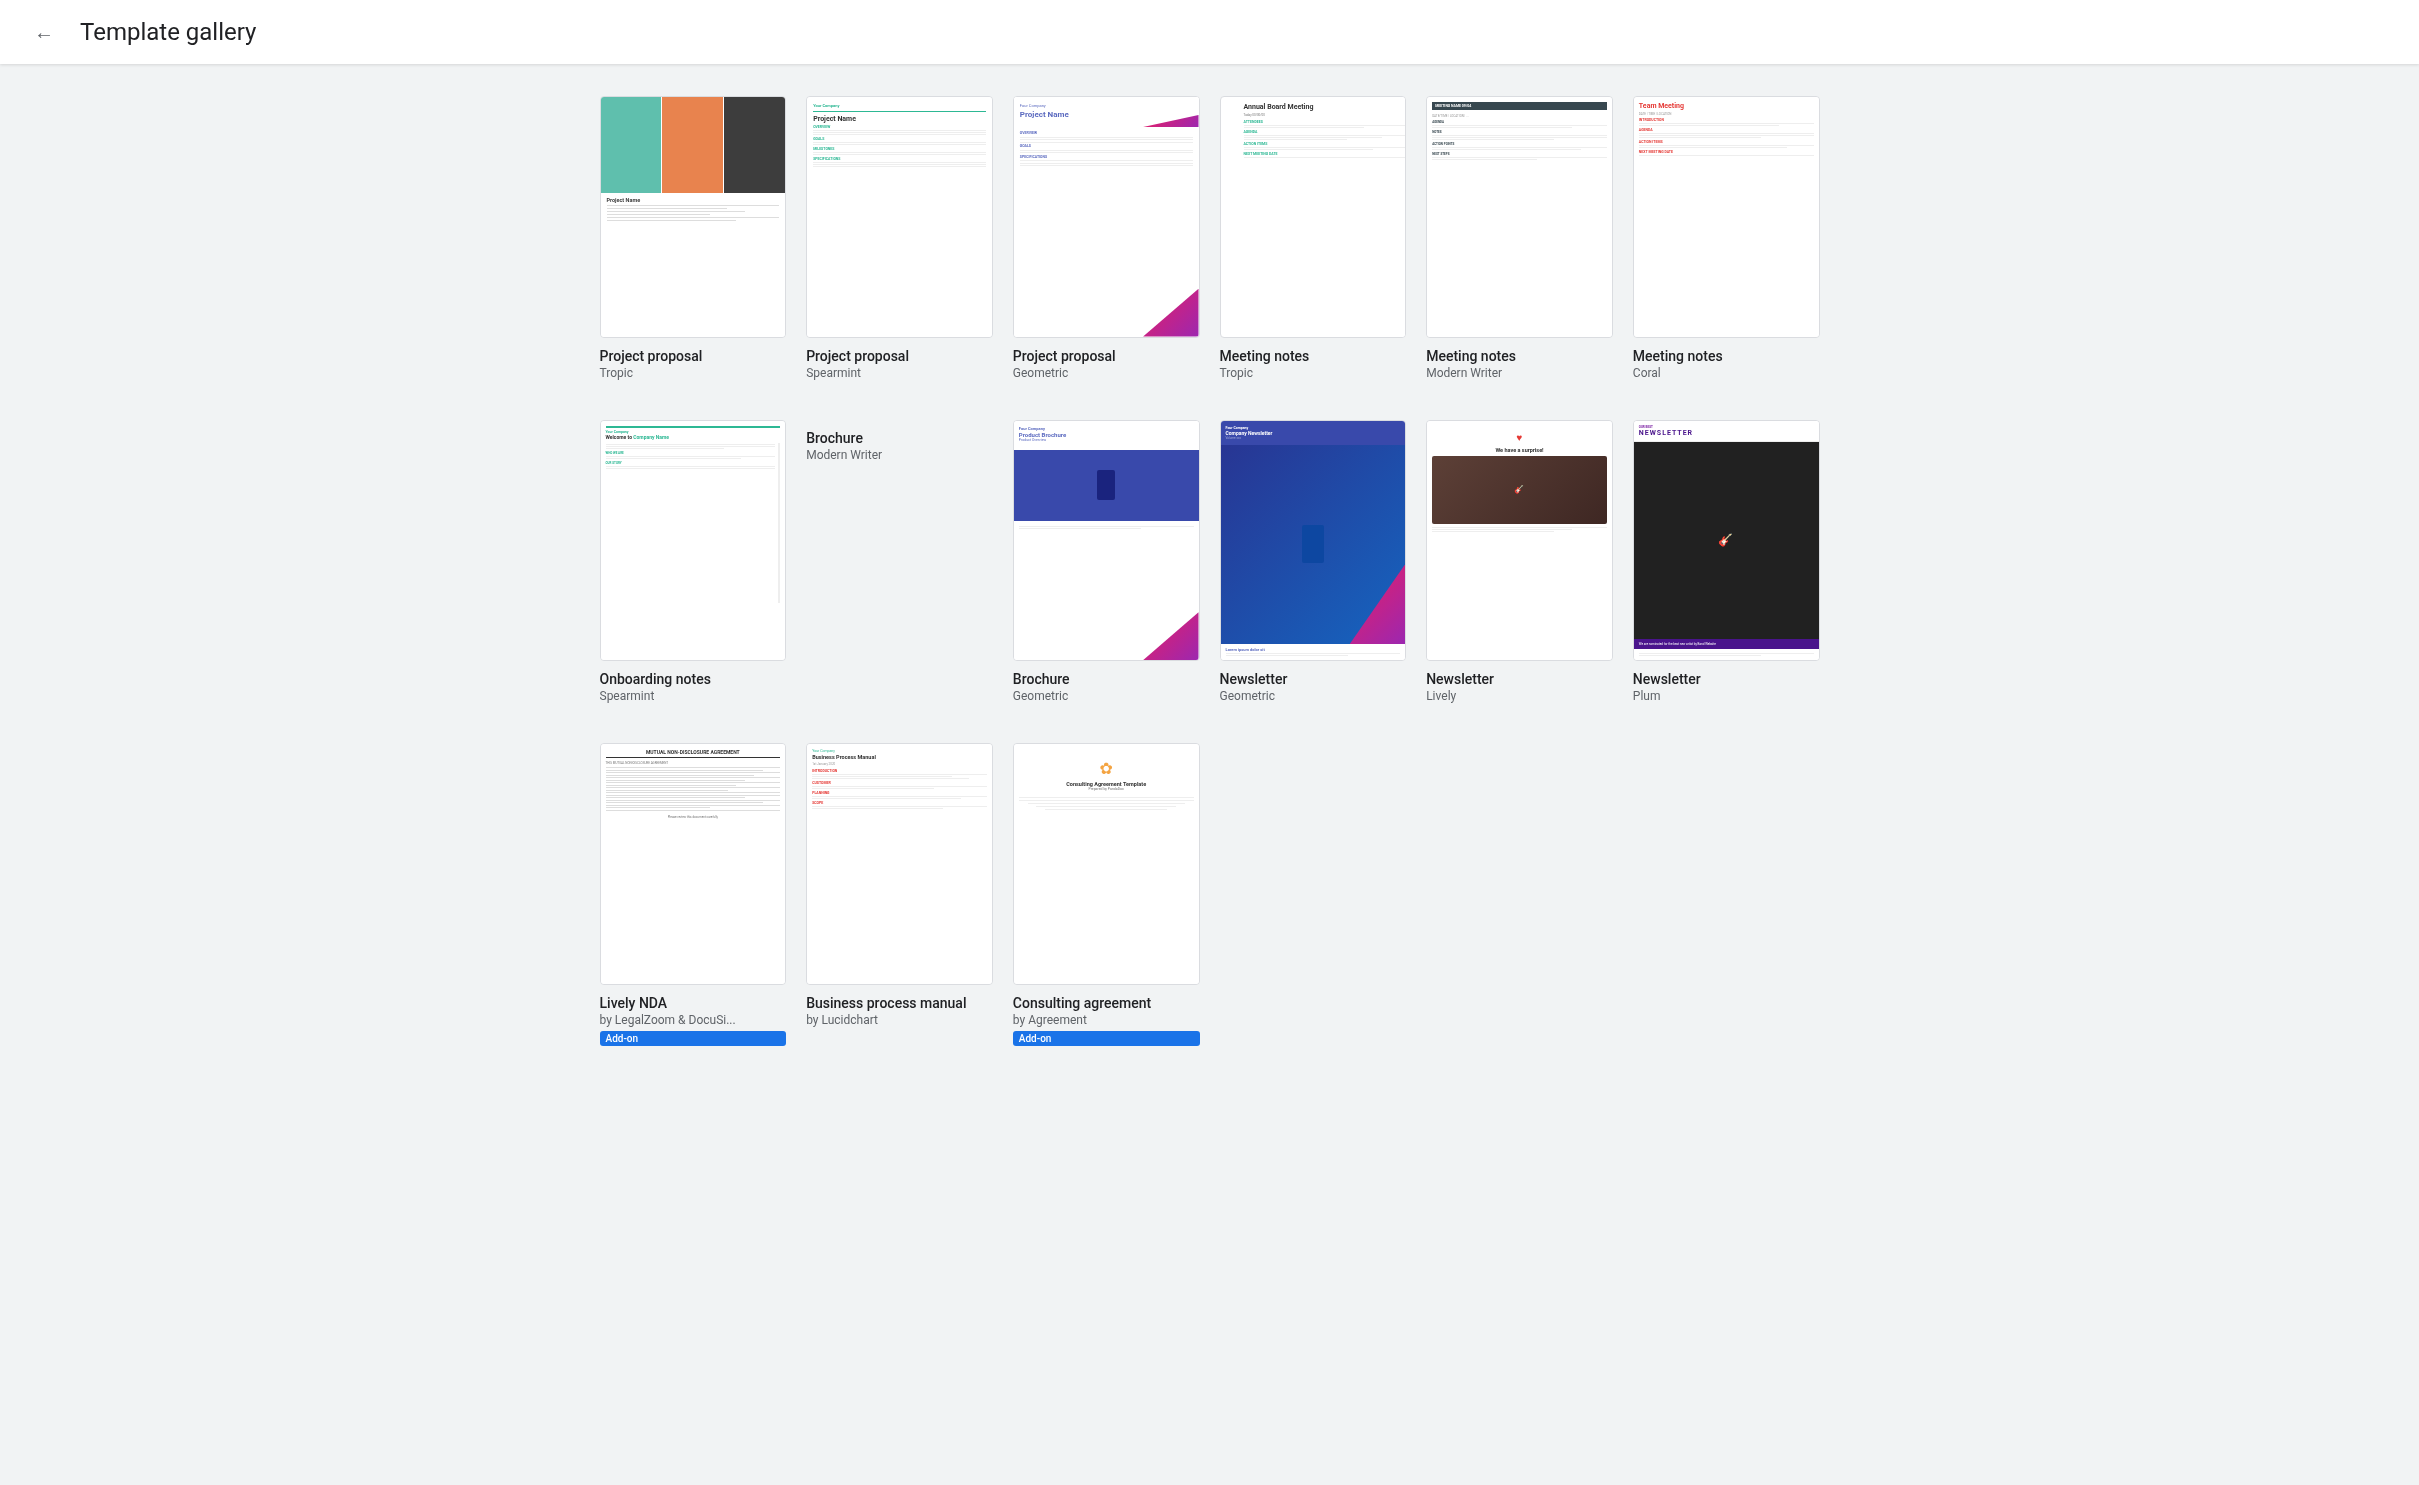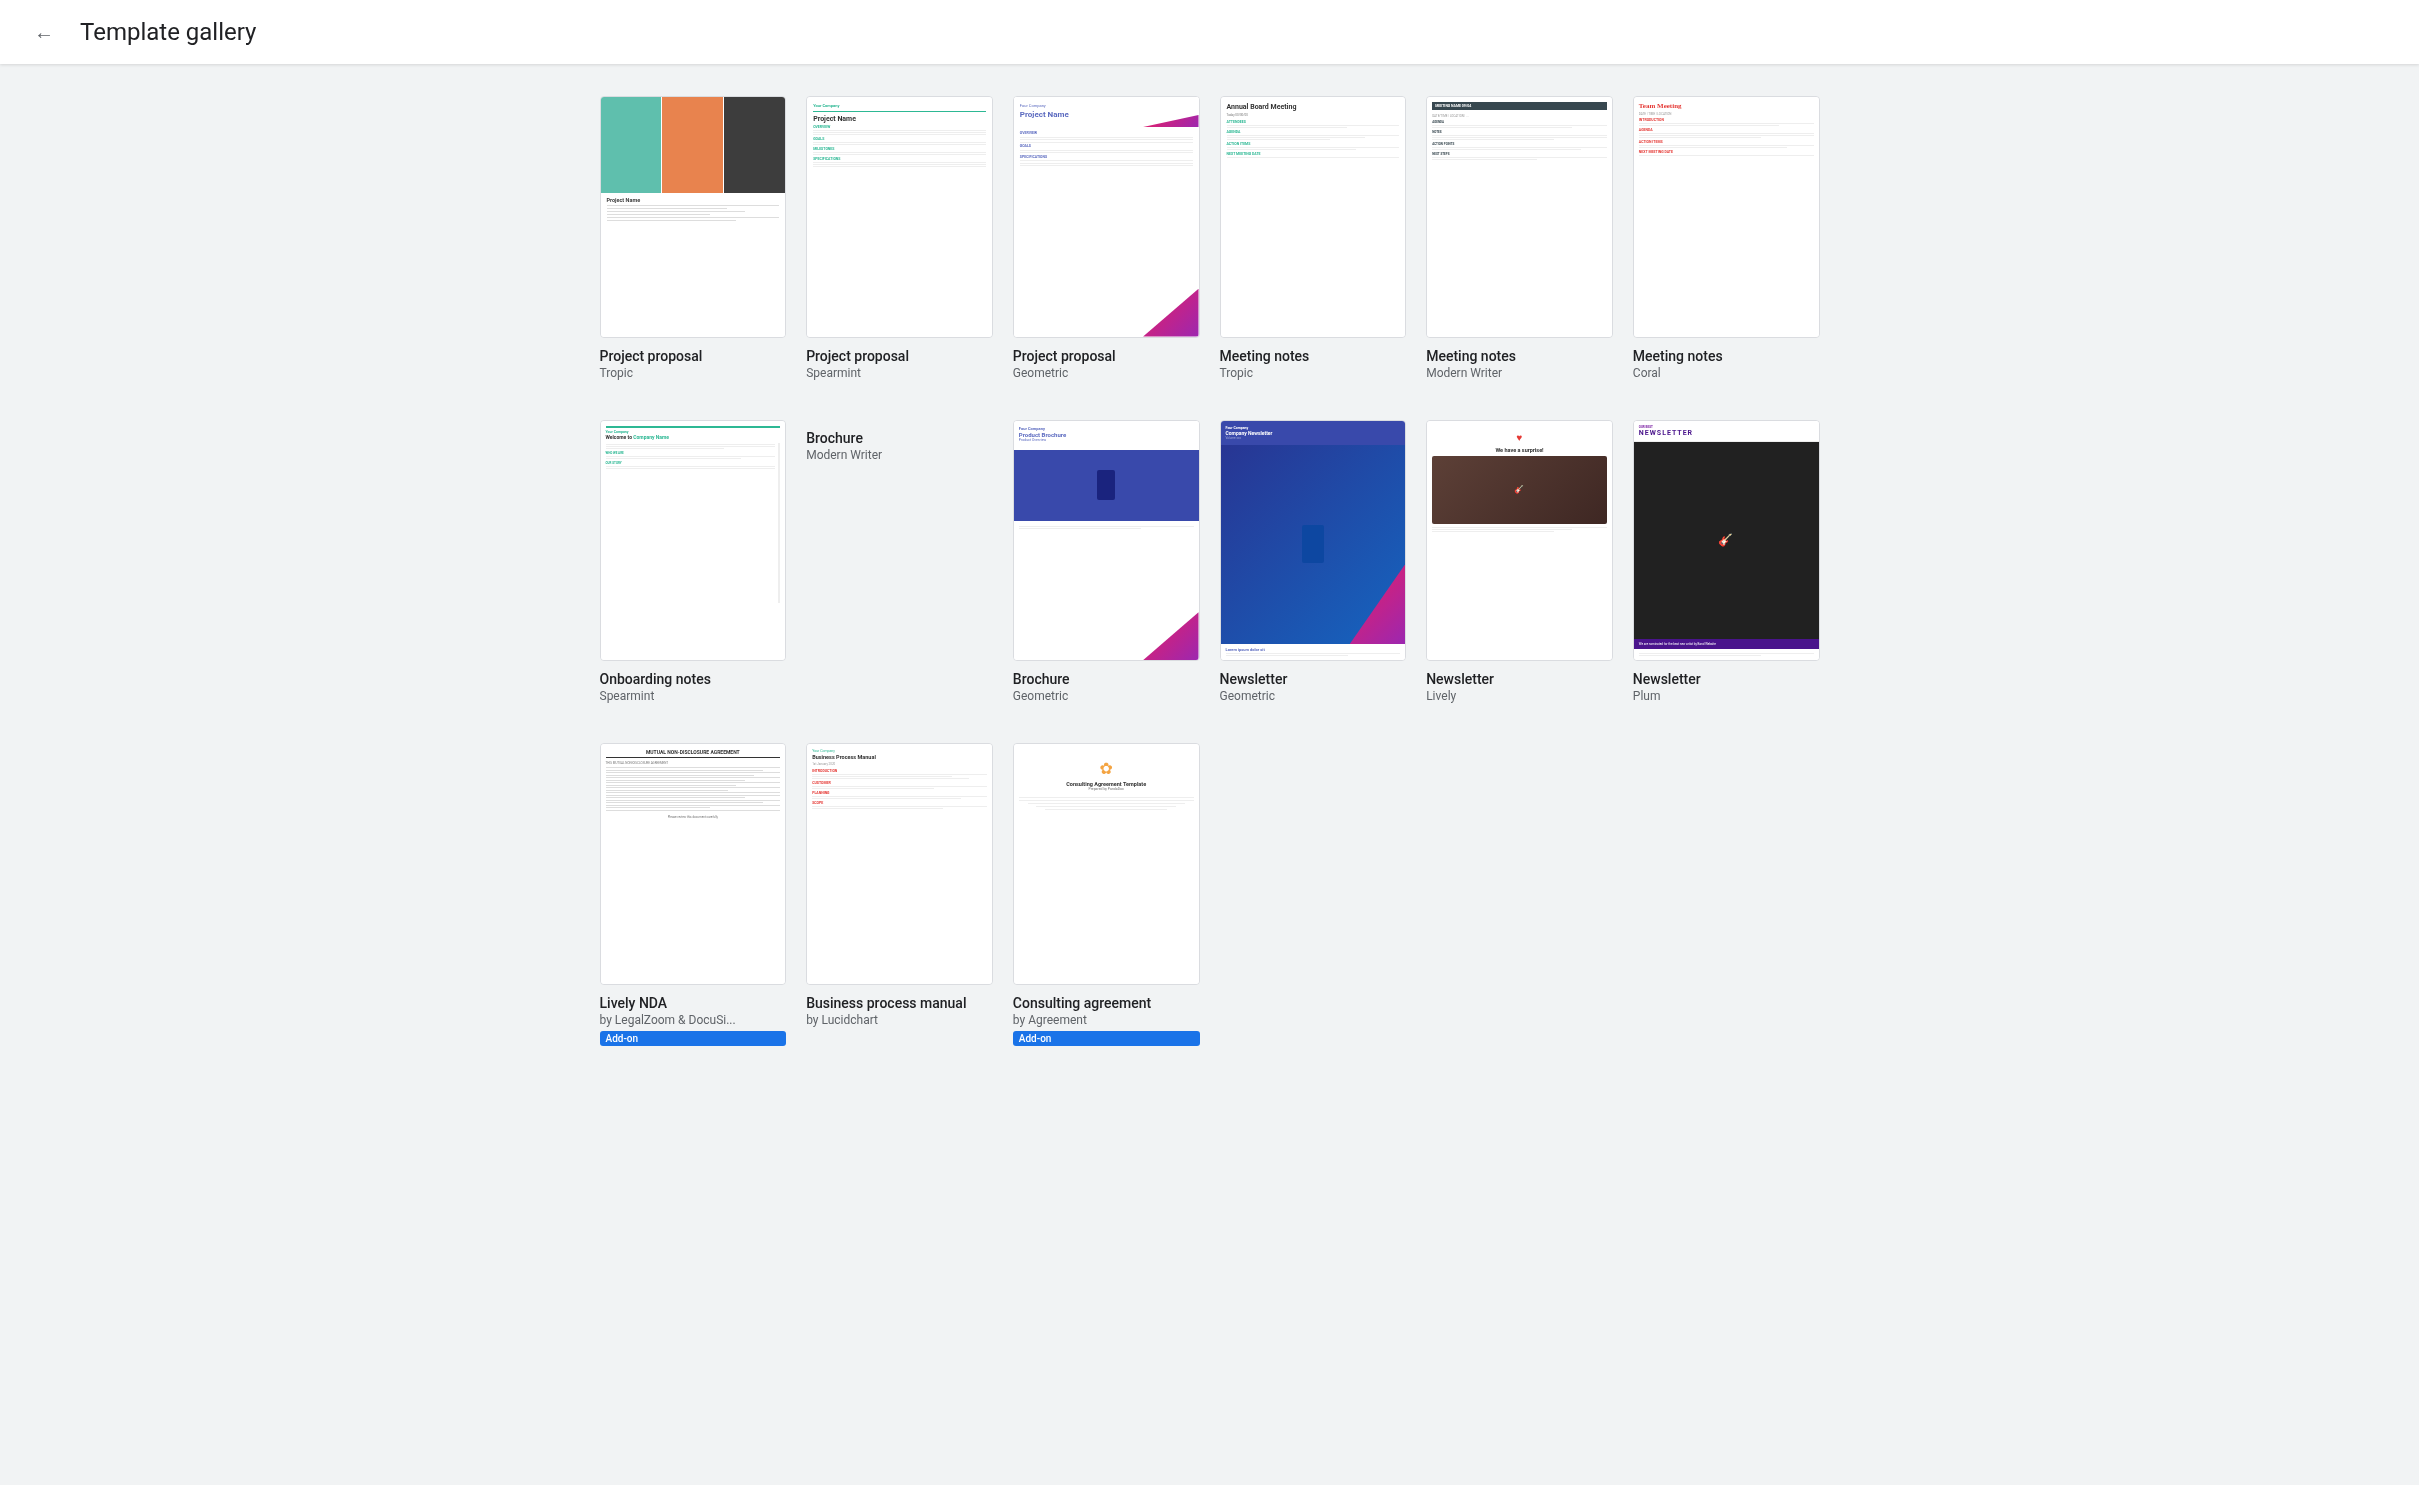--- a/index.html
+++ b/index.html
@@ -171,21 +171,21 @@
     .mw-top-bar { height: 8px; background: #37474f; margin-bottom: 4px; display: flex; align-items: center; padding: 0 3px; }
     .mw-top-title { font-size: 3.5px; color: #fff; font-weight: bold; }
     .mw-section { font-size: 3px; color: #37474f; font-weight: bold; margin: 2px 0 1px; }
     .mw-line { height: 1px; background: #eee; margin: 1px 0; }
 
     
     .thumb-coral {
       background: #fff;
       padding: 5px;
     }
-    .coral-title { font-size: 7px; font-weight: bold; color: #e53935; margin-bottom: 2px; font-family: Liberation Serif, serif; }
+    .coral-title { font-size: 7px; font-weight: bold; color: #e53935; margin-bottom: 2px; }
     .coral-section { font-size: 3.5px; color: #e53935; font-weight: bold; margin: 2px 0 1px; }
     .coral-line { height: 1px; background: #eee; margin: 1px 0; }
 
     
     .thumb-onboarding {
       background: #fff;
       padding: 5px;
     }
     .ob-header { border-top: 2px solid #2db894; padding-top: 2px; margin-bottom: 3px; }
     .ob-company { font-size: 3.5px; color: #2db894; font-weight: bold; }
@@ -337,21 +337,21 @@
             </div>
             <div style="position:absolute;bottom:0;right:0;width:30%;height:20%;background:linear-gradient(135deg,#e91e63,#9c27b0);clip-path:polygon(100% 0,100% 100%,0 100%);"></div>
           </div>
         </div>
         <span class="template-name">Project proposal</span>
         <span class="template-sub">Geometric</span>
       </div>
 
       <div class="template-card">
         <div class="thumb-container">
-          <div class="thumb-meeting-tropic" style="width:100%;height:100%;">
+          <div class="thumb-meeting-tropic" style="width:100%;height:100%;margin-left:17px;">
             <div class="mt-title">Annual Board Meeting</div>
             <div class="mt-date">Today 00/00/00</div>
             <div class="mt-section">ATTENDEES</div>
             <div class="mt-line"></div>
               <div class="mt-line" style="width:70%"></div>
             <div class="mt-section">AGENDA</div>
             <div class="mt-line"></div>
               <div class="mt-line" style="width:80%"></div>
               <div class="mt-line" style="width:60%"></div>
             <div class="mt-section">ACTION ITEMS</div>

